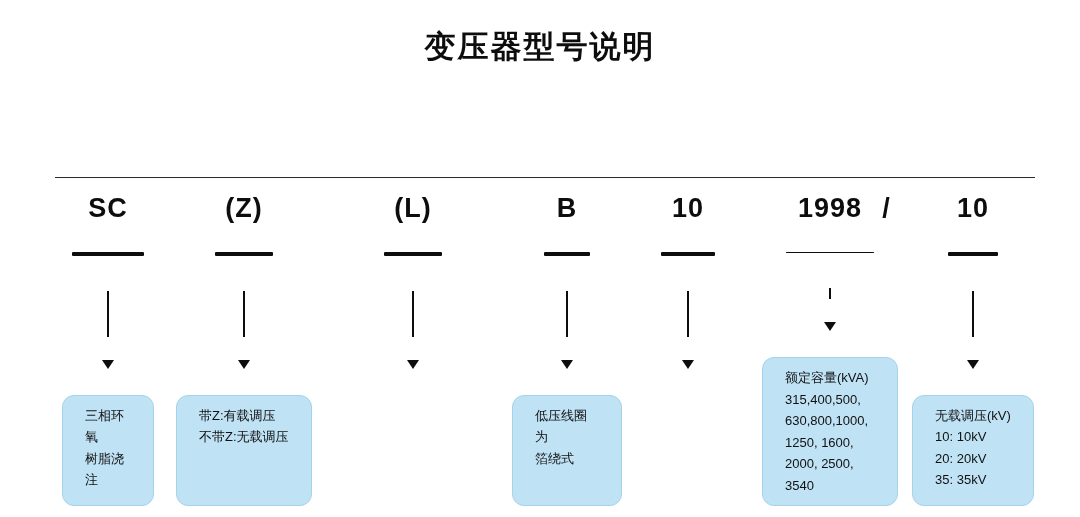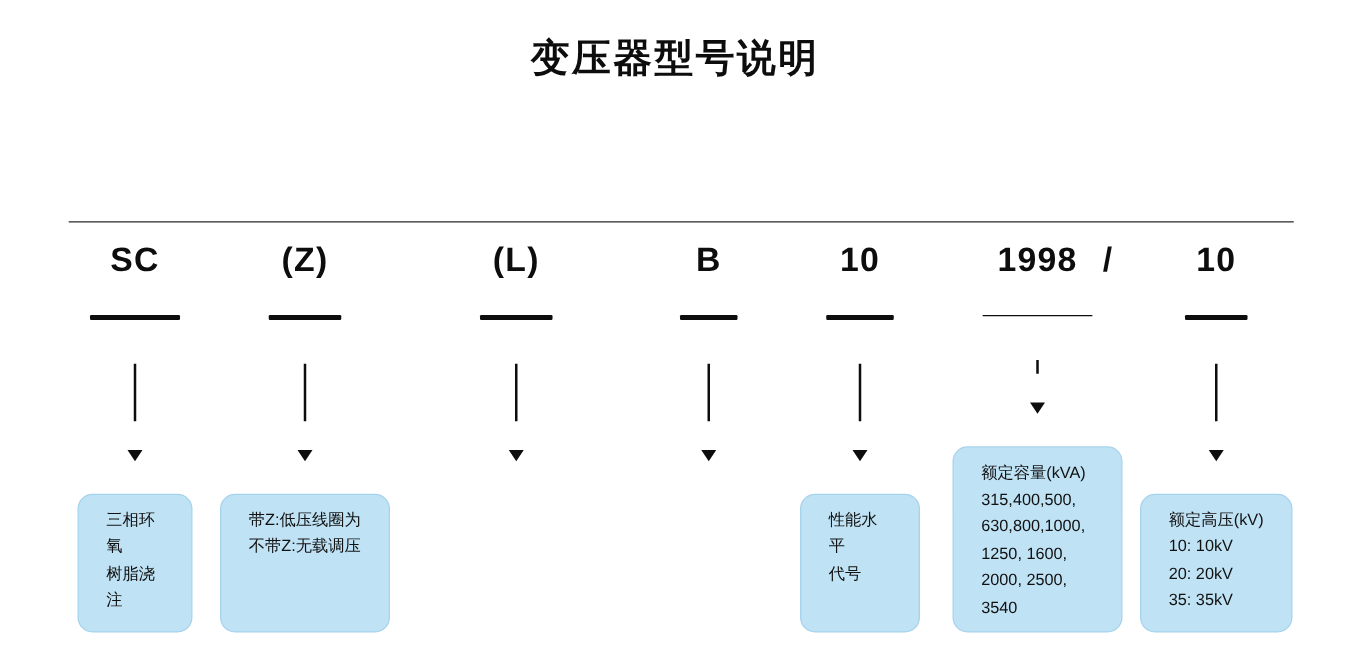--- a/index.html
+++ b/index.html
@@ -74,45 +74,45 @@
     <div class="arrow-head"></div>
     <div class="box">三相环氧
 树脂浇注</div>
   </div>
 
   <div class="col col2">
     <div class="code">(Z)</div>
     <div class="bar"></div>
     <div class="arrow-line"></div>
     <div class="arrow-head"></div>
-    <div class="box">带Z:低压线圈为
+    <div class="box">带Z:有载调压
 不带Z:无载调压</div>
   </div>
 
   <div class="col col3">
     <div class="code">(L)</div>
     <div class="bar"></div>
     <div class="arrow-line"></div>
     <div class="arrow-head"></div>
   </div>
 
   <div class="col col4">
     <div class="code">B</div>
     <div class="bar"></div>
     <div class="arrow-line"></div>
     <div class="arrow-head"></div>
+    <div class="box">低压线圈为
+箔绕式</div>
   </div>
 
   <div class="col col5">
     <div class="code">10</div>
     <div class="bar"></div>
     <div class="arrow-line"></div>
     <div class="arrow-head"></div>
-    <div class="box">性能水平
-代号</div>
   </div>
 
   <div class="col col6">
     <div class="code">1998</div>
     <div class="bar"></div>
     <div class="arrow-line"></div>
     <div class="arrow-head"></div>
     <div class="box">额定容量(kVA)
 315,400,500,
 630,800,1000,
@@ -121,19 +121,19 @@
 3540</div>
   </div>
 
   <div class="slash">/</div>
 
   <div class="col col7">
     <div class="code">10</div>
     <div class="bar"></div>
     <div class="arrow-line"></div>
     <div class="arrow-head"></div>
-    <div class="box">额定高压(kV)
+    <div class="box">无载调压(kV)
 10: 10kV
 20: 20kV
 35: 35kV</div>
   </div>
 
 </div>
 
 </body></html>

